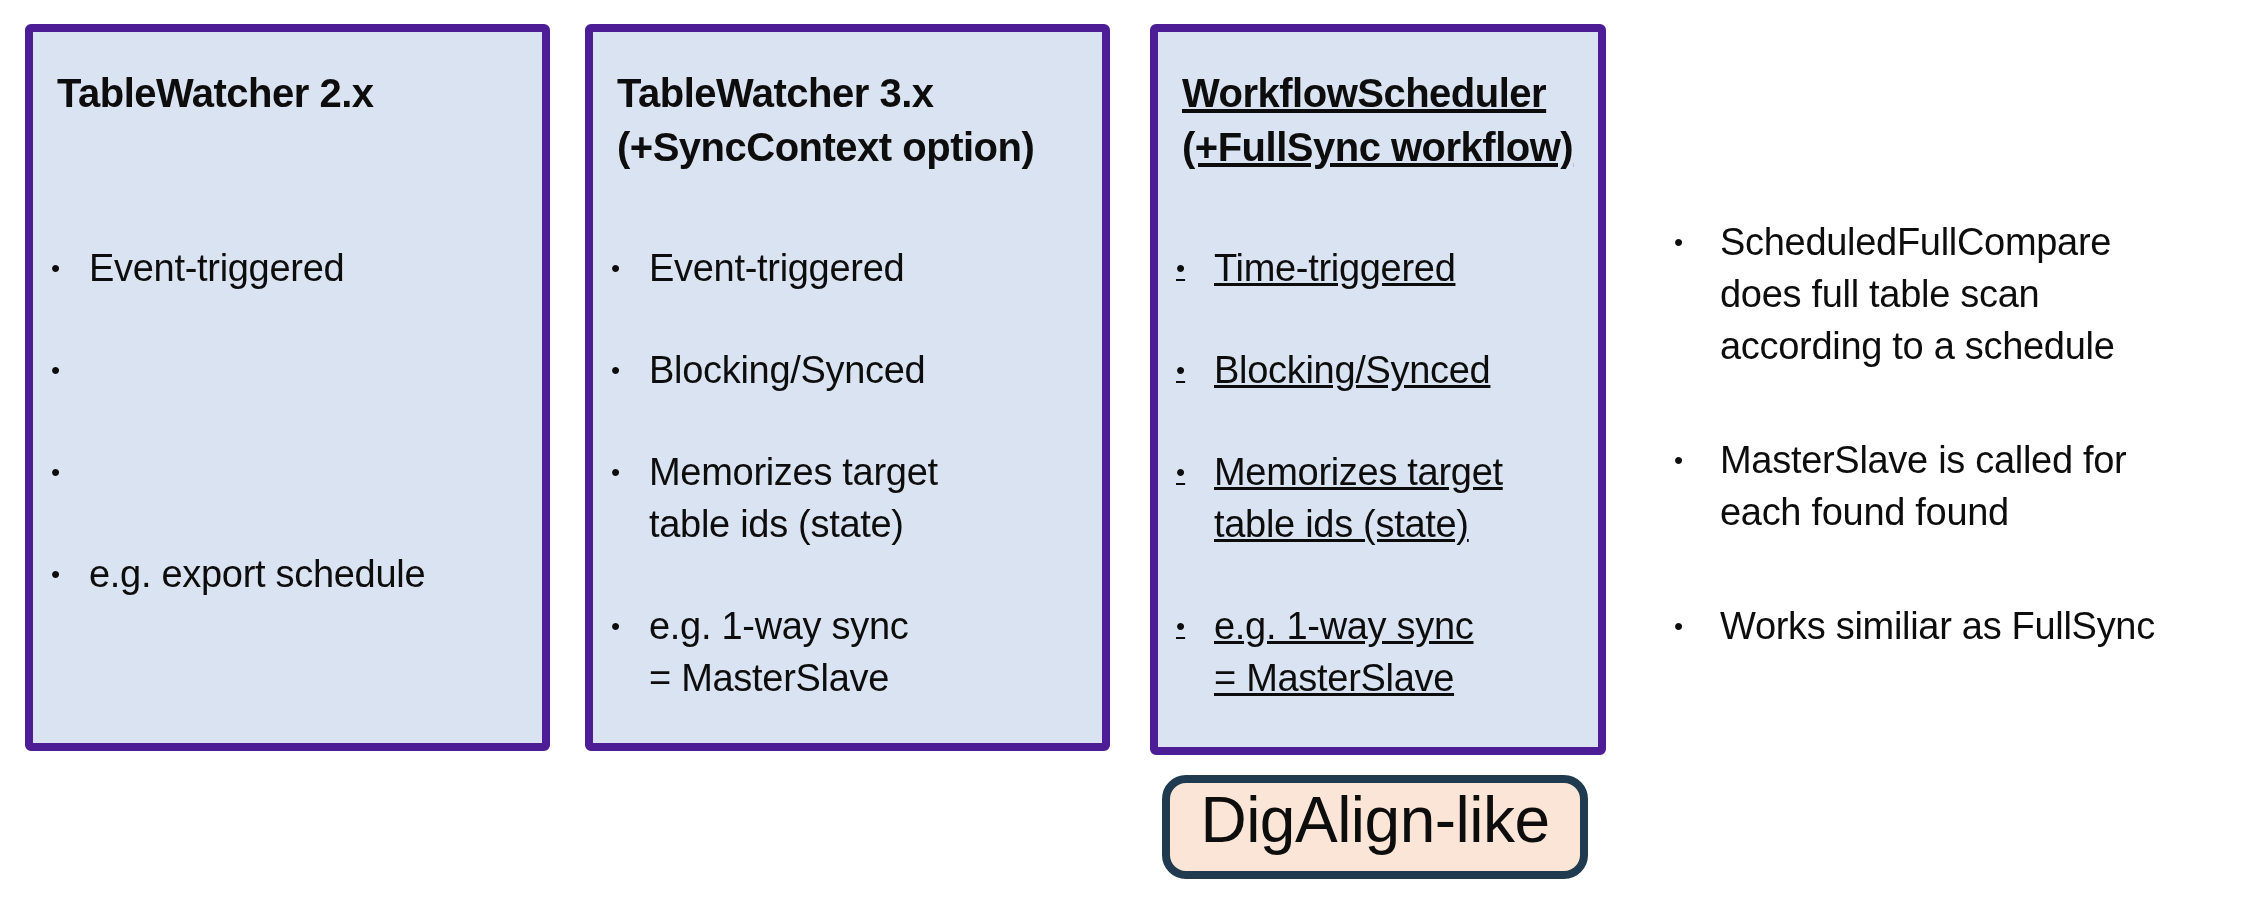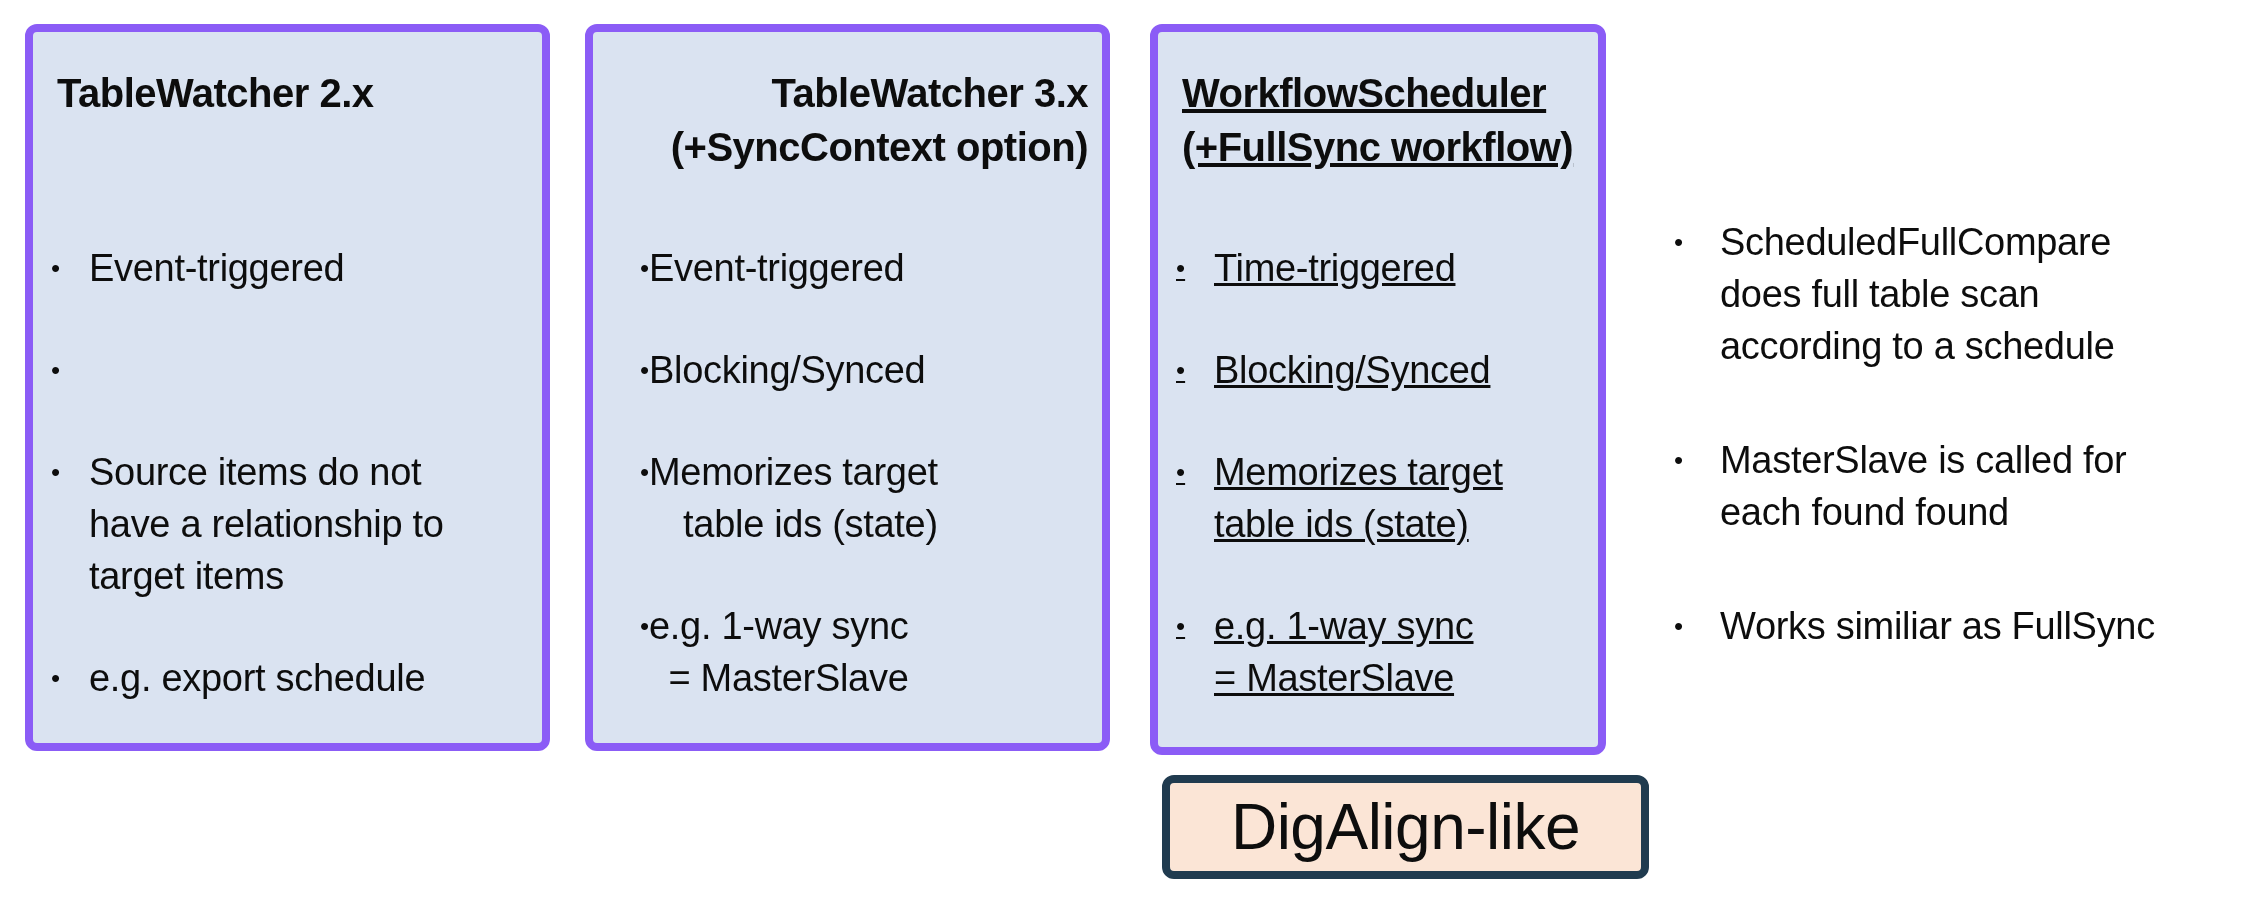--- a/index.html
+++ b/index.html
@@ -2,68 +2,65 @@
 <html><head>
 <meta charset="utf-8">
 <style>
   html,body { margin:0; padding:0; background:#ffffff; }
   .canvas {
     position:relative; width:2258px; height:907px; background:#ffffff;
     font-family:"Liberation Sans", sans-serif; color:#0d0d0d; overflow:hidden;
   }
   .panel {
     position:absolute; box-sizing:border-box;
-    background:#dae3f1; border:8px solid #8b5cf6; border-radius:12px;
+    background:#dae3f1; border:8px solid #4c1d95; border-radius:6px;
     padding:34px 14px 0 14px;
   }
   #panel-1 { left:25px;  top:24px; width:525px; height:727px; }
-  #panel-2 { left:585px; top:24px; width:525px; height:727px;text-align:right; }
+  #panel-2 { left:585px; top:24px; width:525px; height:727px; }
   #panel-3 { left:1150px;top:24px; width:456px; height:731px;text-decoration:underline; }
   .panel-title {
     margin:0 0 0 10px; height:176px;
     font-size:40px; font-weight:bold; line-height:54px;
     letter-spacing:-0.5px; white-space:pre-line;
   }
   ul.bullets { list-style:none; margin:0; padding:0; }
   ul.bullets li { display:flex; font-size:38px; line-height:52px; margin-bottom:50px; }
   .dot { flex:none; width:38px; font-size:26px; line-height:52px; padding-left:4px; }
   .txt { white-space:pre-line; letter-spacing:-0.3px; }
   ul.side-notes {
     list-style:none; margin:0; padding:0;
     position:absolute; left:1670px; top:216px; width:578px;
   }
   ul.side-notes li { display:flex; font-size:38px; line-height:52px; margin-bottom:62px; }
   ul.side-notes .dot { width:46px; }
   .tag {
-    position:absolute; left:1162px; top:775px; width:487px; height:104px;
-    box-sizing:border-box; background:#fbe5d6; border:8px solid #203b4f; border-radius:12px;
-    display:flex; align-items:center; justify-content:center;
+    position:absolute; left:1162px; top:775px; width:426px; height:104px;
+    box-sizing:border-box; background:#fbe5d6; border:8px solid #203b4f; border-radius:24px;
+    display:flex; justify-content:center;
     font-size:64px; letter-spacing:-0.5px;
   }
 </style>
 </head>
 <body>
 
 <div class="canvas">
 
   <section class="panel" id="panel-1">
     <h2 class="panel-title">TableWatcher 2.x</h2>
     <ul class="bullets">
       <li>
         <span class="dot">•</span>
         <span class="txt">Event-triggered</span>
       </li>
       <li>
         <span class="dot">•</span>
       </li>
       <li>
         <span class="dot">•</span>
-        <span class="txt">Source items do not
-have a relationship to
-target items</span>
       </li>
       <li>
         <span class="dot">•</span>
         <span class="txt">e.g. export schedule</span>
       </li>
     </ul>
   </section>
 
   <section class="panel" id="panel-2">
     <h2 class="panel-title">TableWatcher 3.x

